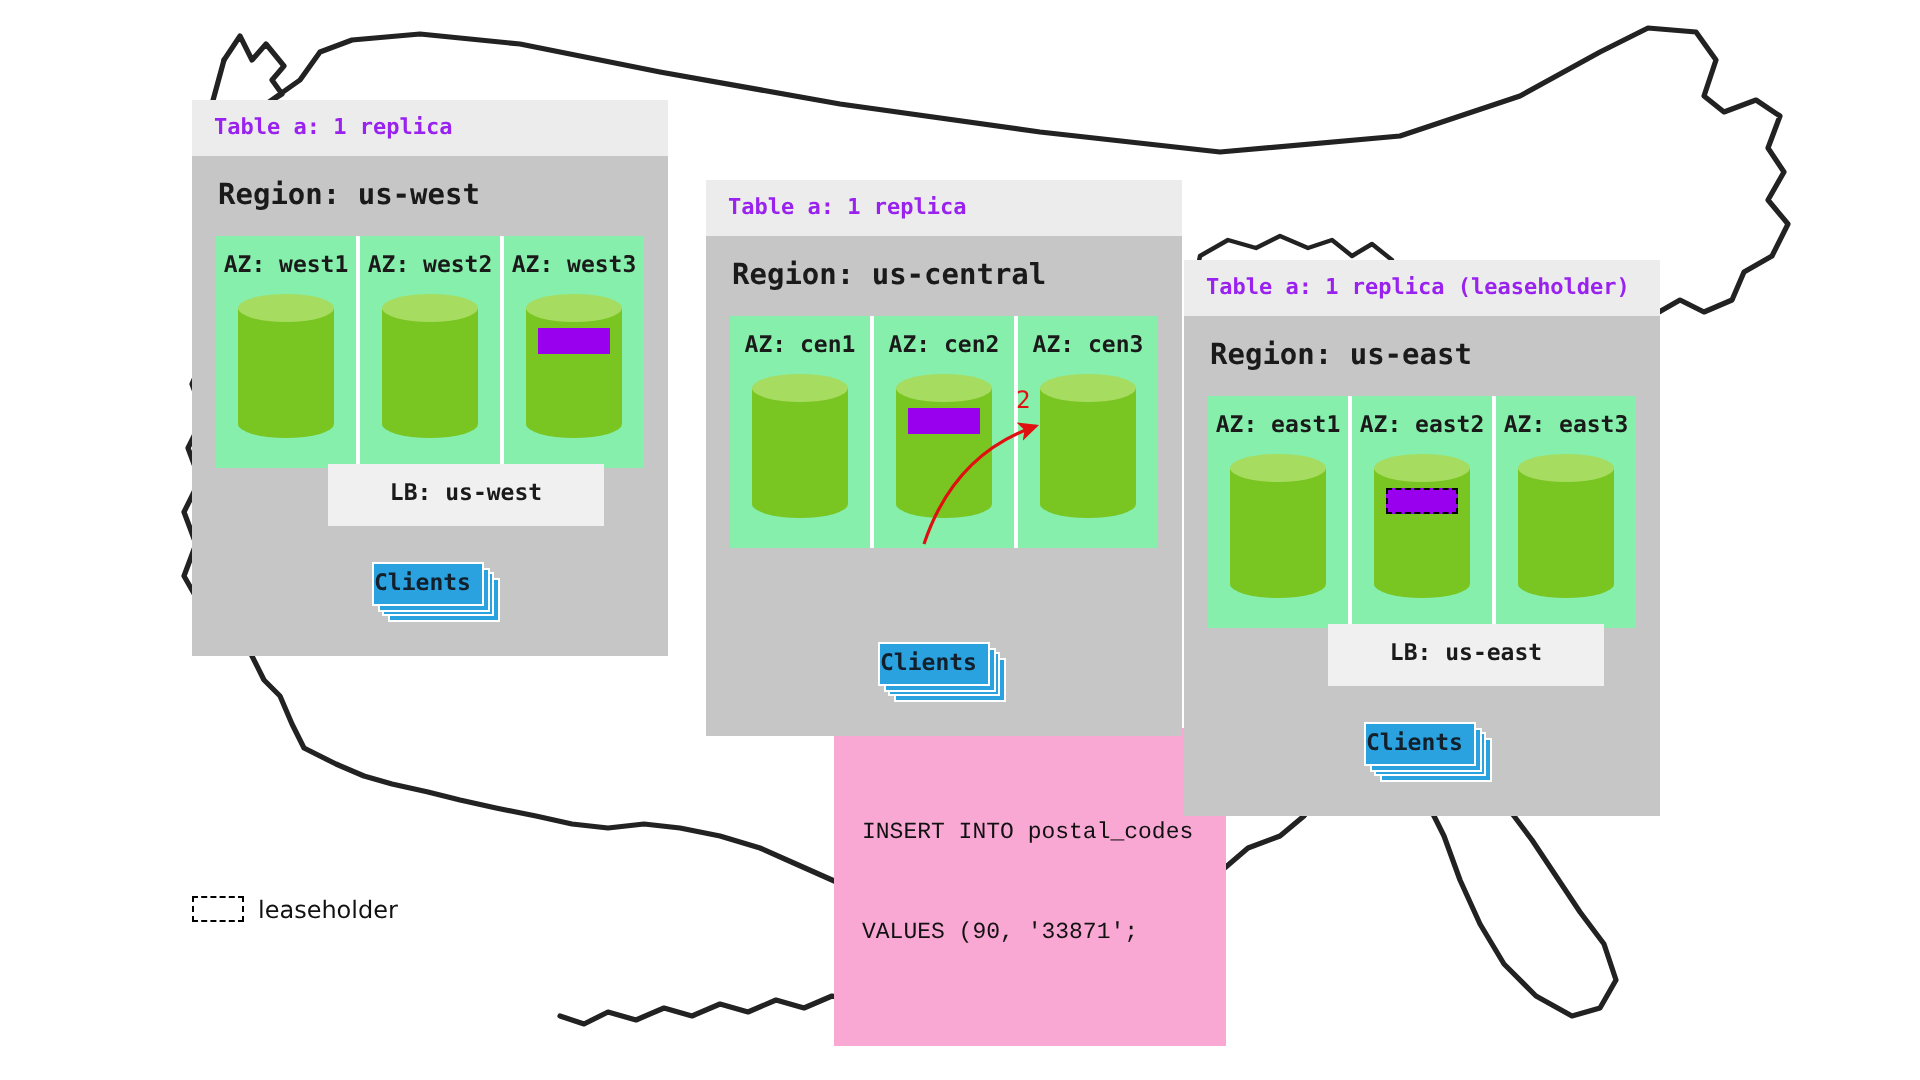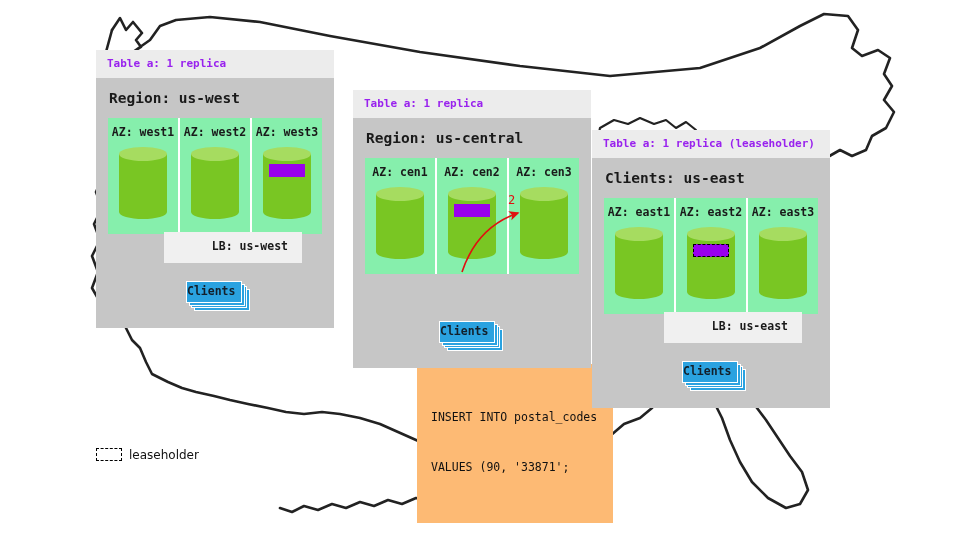--- a/index.html
+++ b/index.html
@@ -86,21 +86,21 @@
   
   .lb-box{
     position:absolute;
     background:#f0f0f0;
     color:#1a1a1a;
     font-size:11.5px;
     line-height:1;
     padding:9px 14px 10px 14px;
     white-space:nowrap;
     z-index:6;
-    text-align:right;
+    text-align:center;
   }
 
   
   .clients-stack{position:absolute;z-index:6;}
   .clients-stack .sheet{
     position:absolute;
     background:#2aa2e0;
     border:1px solid #ffffff;
     box-sizing:border-box;
   }
@@ -112,27 +112,28 @@
     line-height:1;
     display:flex;align-items:center;justify-content:flex-start;
     border:1px solid #ffffff;
     box-sizing:border-box;
     white-space:nowrap;
   }
 
   
   #sql-box{
     position:absolute;
-    background:#fdba74;
+    background:#f9a8d4;
     padding:12px 14px 14px 14px;
     z-index:2;
     font-size:11.5px;
     line-height:1.45;
     color:#111;
     white-space:pre;
+    font-family:Liberation Mono, monospace;
   }
 
   
   #arrow-layer{position:absolute;left:0;top:0;width:960px;height:540px;z-index:7;pointer-events:none;}
   .arrow-label{
     position:absolute;color:#e01010;font-size:12px;line-height:1;z-index:8;
   }
 
   
   #legend{
@@ -274,21 +275,21 @@
         <span>Clients</span>
       </div>
     </div>
   </div>
 
   <div class="region-panel" style="left:592px;top:130px;width:238px;">
     <div class="panel-header">
       <span>Table a: 1 replica (leaseholder)</span>
     </div>
     <div class="panel-body" style="height:250px;">
-      <div class="region-title">Clients: us-east</div>
+      <div class="region-title">Region: us-east</div>
       <div class="az-row" style="height:116px;">
         <div class="az-cell">
           <span class="az-label">AZ: east1</span>
           <div class="cyl" style="width:48px;height:72px;">
             <div class="cyl-bottom"></div>
             <div class="cyl-body"></div>
             <div class="cyl-top"></div>
           </div>
         </div>
         <div class="az-cell">

